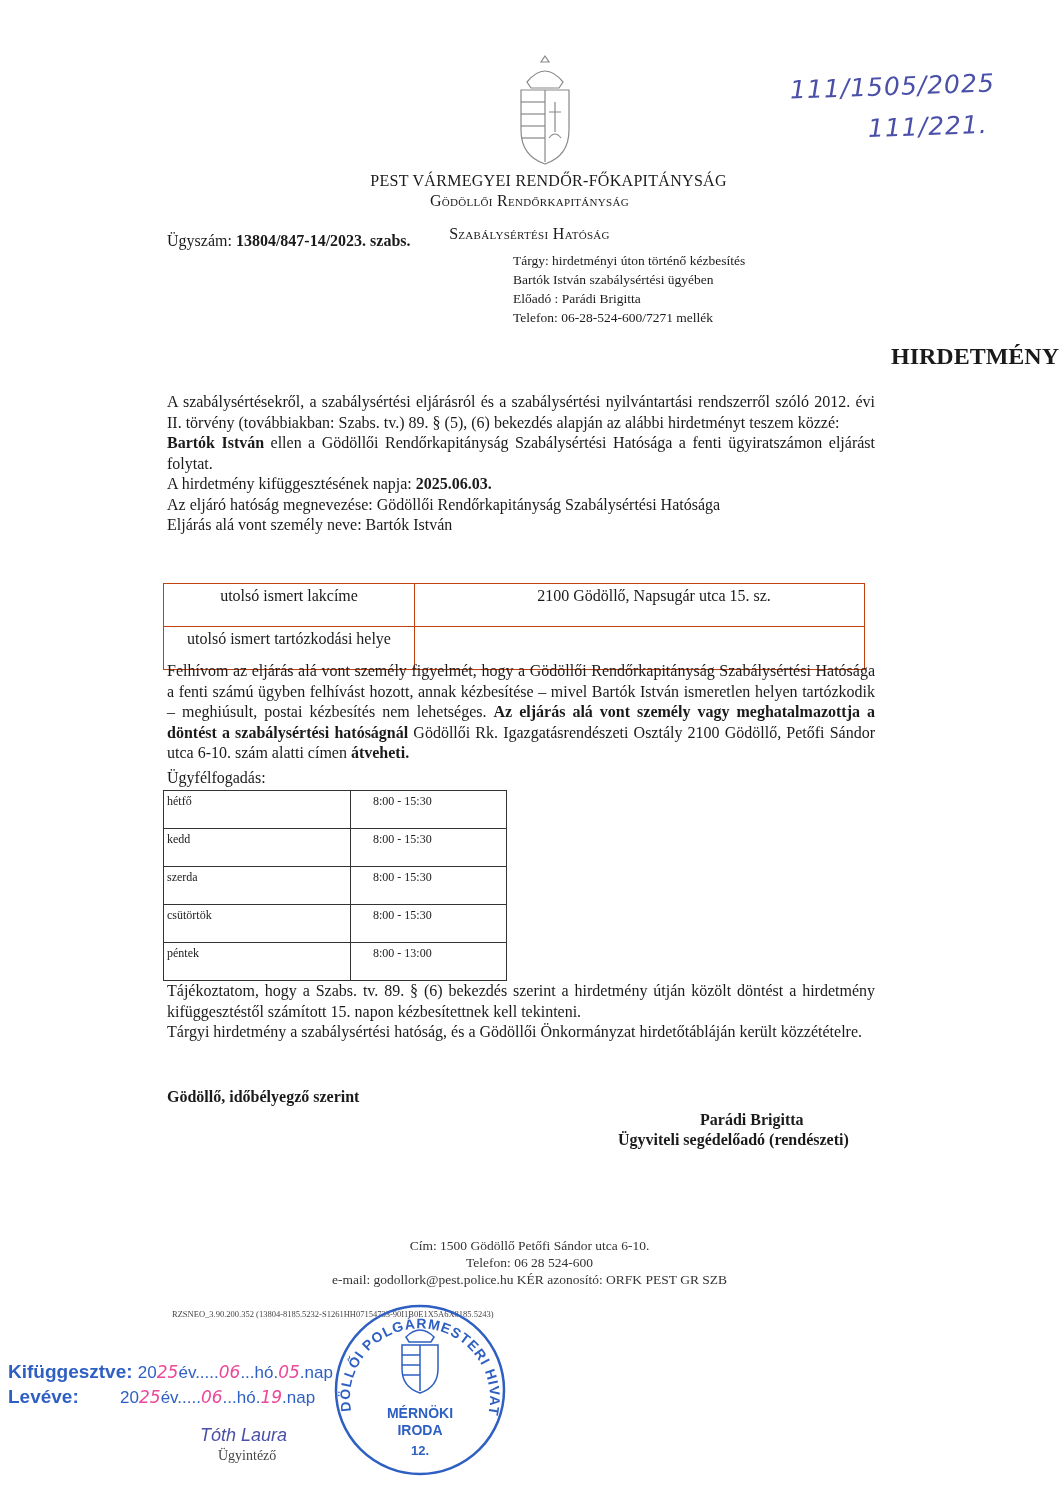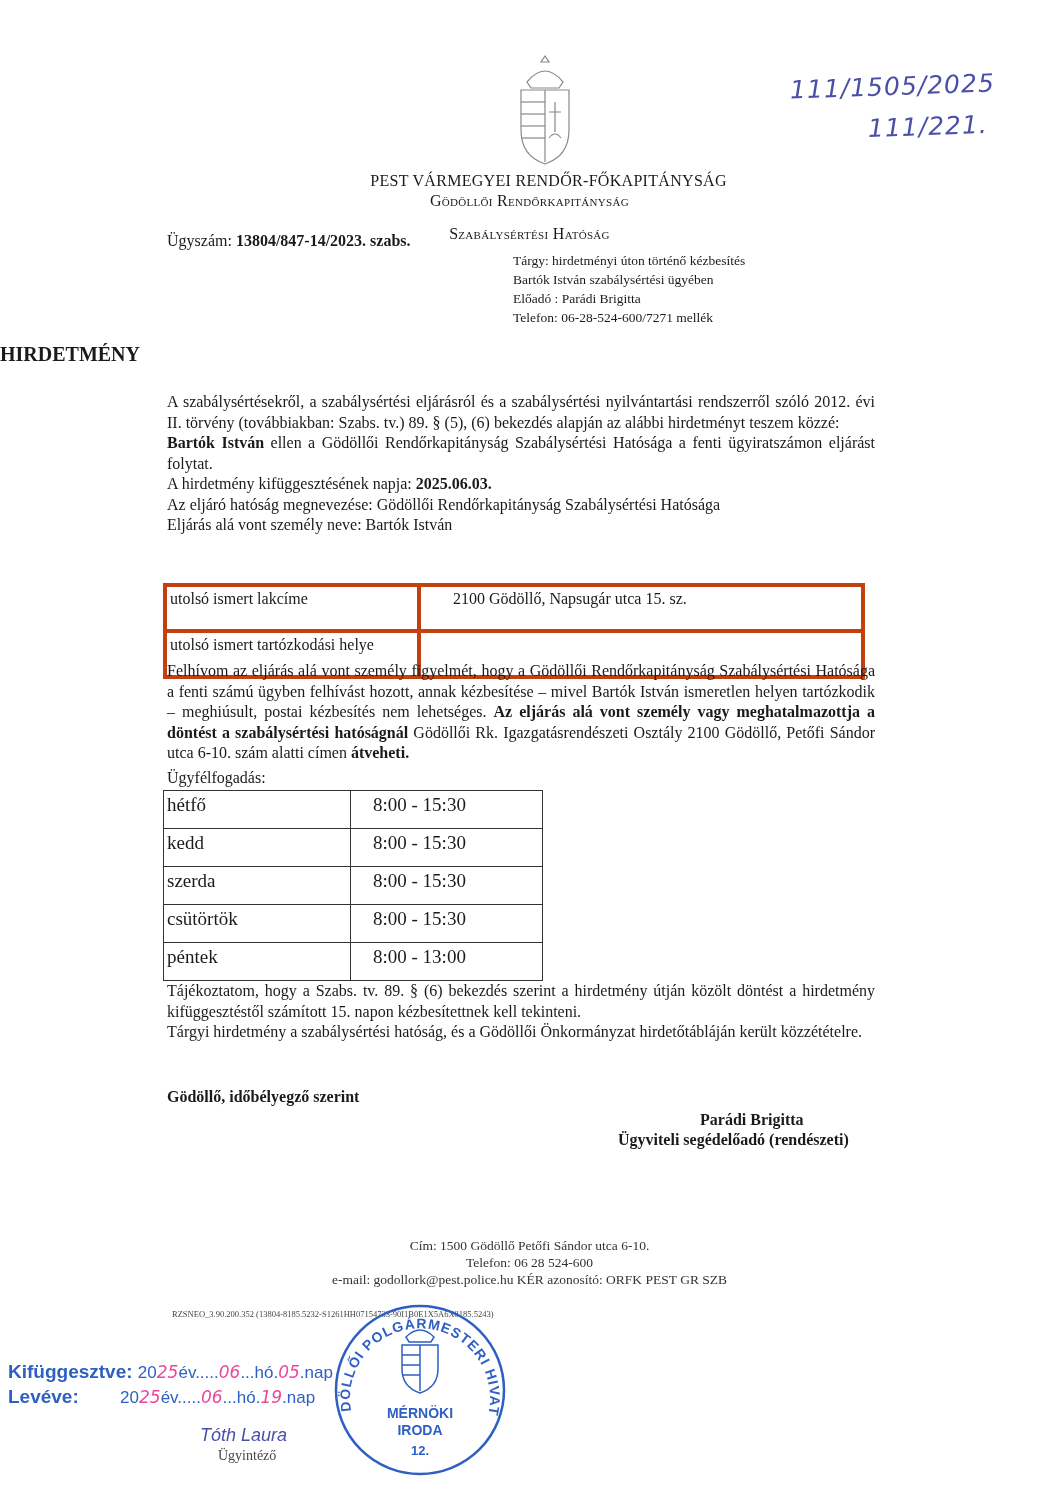--- a/index.html
+++ b/index.html
@@ -10,30 +10,30 @@
   .hw { color: #4a4fa8; font-family: "DejaVu Sans", sans-serif; font-style: italic; letter-spacing: 1px; }
   .hw1 { left: 790px; top: 72px; font-size: 25px; transform: rotate(-2deg); }
   .hw2 { left: 868px; top: 112px; font-size: 25px; transform: rotate(-2deg); }
   .header { left: 0; width: 1059px; text-align: center; font-size: 16px; line-height: 20px; letter-spacing: 0.3px; }
   .h1 { top: 171px; padding-left: 19px; }
   .h2 { top: 191px; font-variant: small-caps; }
   .h3 { top: 224px; font-variant: small-caps; }
   .case { left: 167px; top: 232px; font-size: 16px; }
   .case b { font-weight: bold; }
   .subject { left: 513px; top: 251px; font-size: 13.5px; line-height: 19px; }
-  .title { left: 0; width: 1059px; top: 343px; text-align: left; font-size: 20px; font-weight: bold; }
+  .title { left: 0; width: 1059px; top: 343px; text-align: right; font-size: 24px; font-weight: bold; }
   .body { left: 167px; width: 708px; font-size: 16px; line-height: 20.5px; }
   .justify { text-align: justify; }
   .p1 { top: 392px; }
   table { border-collapse: collapse; }
   .addr { left: 163px; top: 583px; width: 702px; font-size: 16px; }
-  .addr td { border: 4px solid #c2410c; height: 36px; vertical-align: top; padding: 3px 3px; }
+  .addr td { border: 1px solid #c2410c; height: 36px; vertical-align: top; padding: 3px 3px; text-align: center; }
   .addr td.c1 { width: 244px; }
   .addr td.c2 { padding-left: 32px; margin-top: 13px; }
-  .hours { left: 163px; top: 790px; width: 380px; font-size: 19px; }
+  .hours { left: 163px; top: 790px; width: 344px; font-size: 12px; }
   .hours td { border: 1px solid #333; height: 31px; vertical-align: top; padding: 3px 3px; }
   .hours td.c1 { width: 180px; }
   .hours td.c2 { padding-left: 22px; }
   .sig { left: 700px; top: 1110px; font-size: 16px; font-weight: bold; line-height: 20px; }
   .sig .r { margin-left: -82px; }
   .place { left: 167px; top: 1088px; font-size: 16px; font-weight: bold; }
   .footer { left: 0; width: 1059px; text-align: center; font-size: 13.5px; line-height: 17px; top: 1237px; color: #333; }
   .tiny { left: 172px; top: 1309px; font-size: 8.5px; color: #444; }
   .stamp-blue { color: #2e5fc2; font-family: "Liberation Sans", "DejaVu Sans", sans-serif; font-weight: bold; }
   .k1 { left: 8px; top: 1361px; font-size: 19px; }

